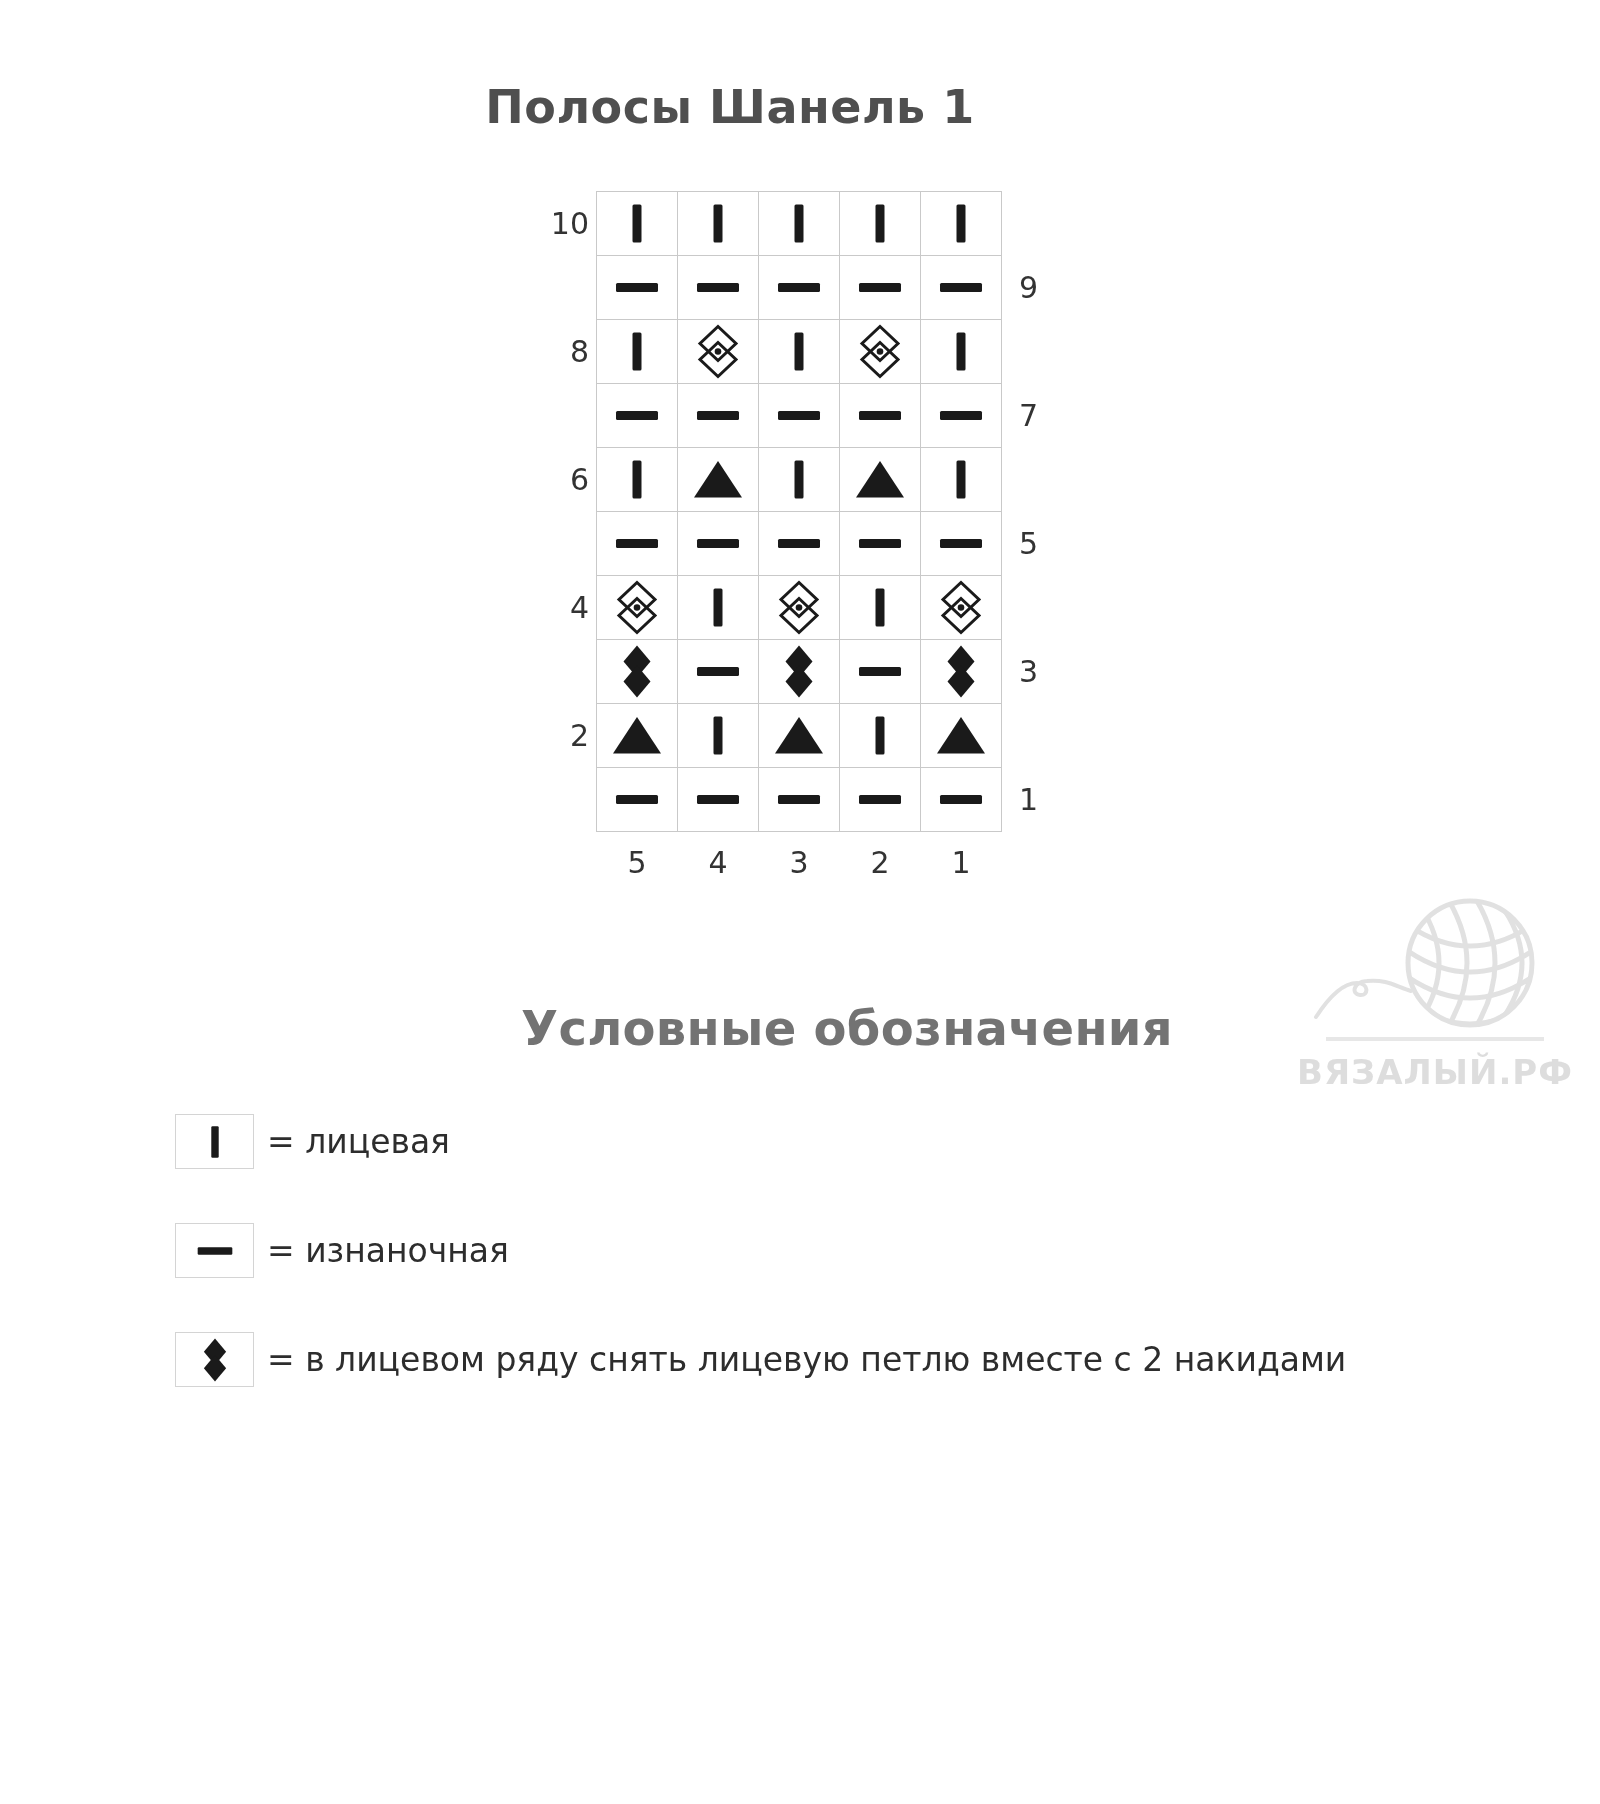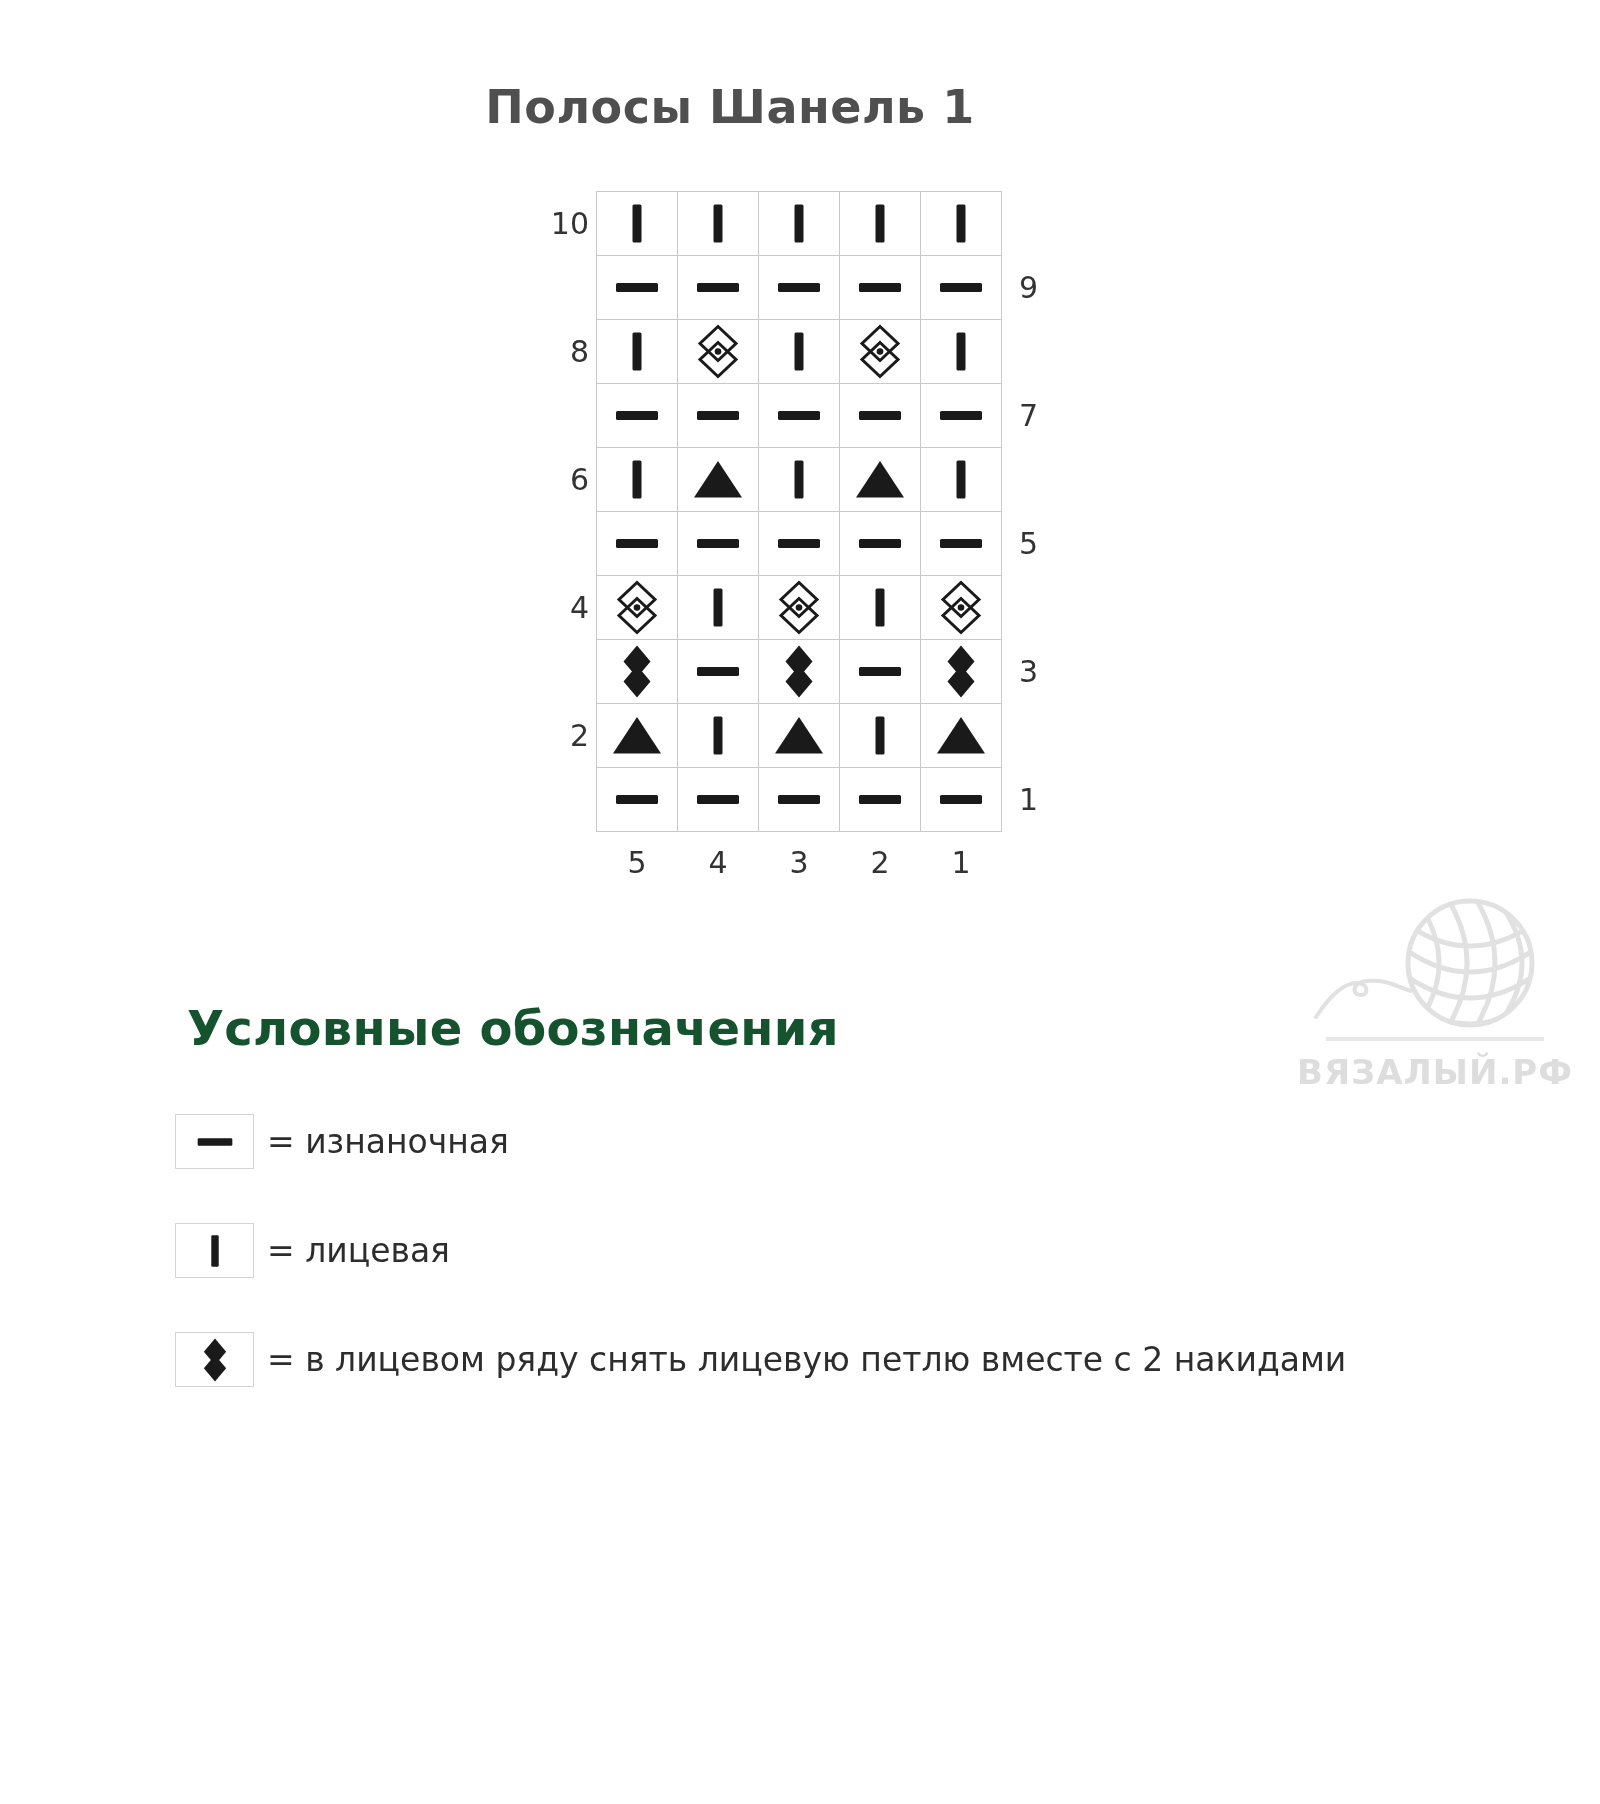--- a/index.html
+++ b/index.html
@@ -31,22 +31,22 @@
   .rownum.rr { left:478px; text-align:left; }
   .colnum { top:650px; width:80px; height:44px; line-height:44px; text-align:center; }
   
   .watermark {
     position:absolute; left:680px; top:630px; z-index:2;
     pointer-events:none; opacity:0.95;
   }
   
   .legend { position:absolute; left:175px; top:1000px; width:1340px; }
   .legend h2 {
-    margin:0 0 58px 12px; font-size:48px; font-weight:bold;
-    color:#14532d; letter-spacing:0.3px;
+    margin:0 0 58px 4px; font-size:48px; font-weight:bold;
+    color:#737373; letter-spacing:0.3px;text-align:center;
   }
   .legend-item { display:flex; align-items:center; margin-bottom:54px; height:55px; }
   .legend-box {
     width:77px; height:53px; border:1px solid #d4d4d4; background:#ffffff;
     display:flex; align-items:center; justify-content:center; flex:0 0 auto;
   }
   .legend-box svg { color:var(--sym-col,#1a1a1a); display:block; }
   .legend-label { margin-left:13px; font-size:33px; color:#2d2d2d; white-space:nowrap; }
 </style>
 </head>
@@ -364,32 +364,32 @@
       <span class="colnum" style="left: 299px;">2</span>
       <span class="colnum" style="left: 380px;">1</span>
     </div>
 
   <section class="legend">
     <h2>Условные обозначения</h2>
     <div id="legend-items">
         <div class="legend-item">
           <div class="legend-box">
             <svg viewBox="0 0 80 63" width="66" height="52">
+              <rect x="35.5" y="12.5" width="9" height="38" rx="1.5" fill="currentColor"></rect>
+            </svg>
+          </div>
+          <span class="legend-label">= лицевая</span>
+        </div>
+        <div class="legend-item">
+          <div class="legend-box">
+            <svg viewBox="0 0 80 63" width="66" height="52">
               <rect x="19" y="27" width="42" height="9" rx="1.5" fill="currentColor"></rect>
             </svg>
           </div>
           <span class="legend-label">= изнаночная</span>
-        </div>
-        <div class="legend-item">
-          <div class="legend-box">
-            <svg viewBox="0 0 80 63" width="66" height="52">
-              <rect x="35.5" y="12.5" width="9" height="38" rx="1.5" fill="currentColor"></rect>
-            </svg>
-          </div>
-          <span class="legend-label">= лицевая</span>
         </div>
         <div class="legend-item">
           <div class="legend-box">
             <svg viewBox="0 0 80 63" width="66" height="52">
               <path d="M40 5.5 L53.5 21.5 L40 37.5 L26.5 21.5 Z" fill="currentColor"></path>
               <path d="M40 25.5 L53.5 41.5 L40 57.5 L26.5 41.5 Z" fill="currentColor"></path>
             </svg>
           </div>
           <span class="legend-label">= в лицевом ряду снять лицевую петлю вместе с 2 накидами</span>
         </div>

